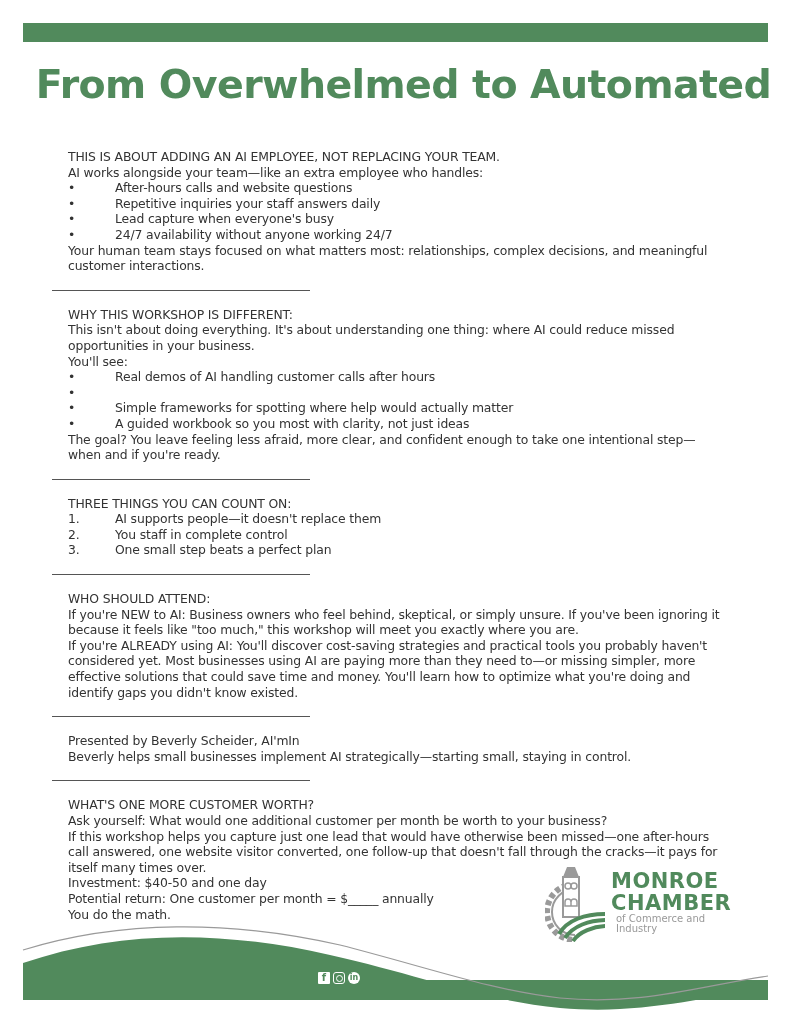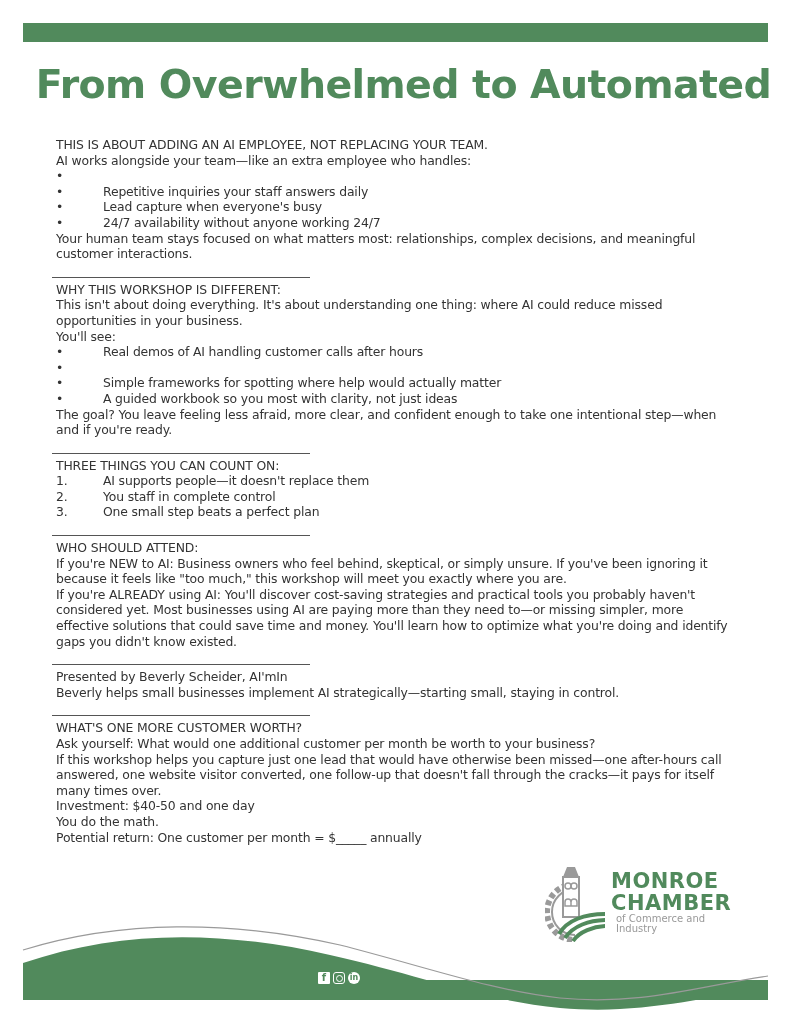--- a/index.html
+++ b/index.html
@@ -8,21 +8,21 @@
     .top-bar { position: absolute; left: 23px; top: 23px; width: 745px; height: 19px; background: #518a5c; }
     .title { position: absolute; left: 0; top: 52px; width: 791px; text-align: center;
              font-family: "DejaVu Sans", sans-serif; font-weight: bold; font-size: 39.5px;
              color: #518a5c; letter-spacing: -0.6px; line-height: 48px; }
     .content { position: absolute; left: 52px; top: 133px; width: 690px;
                font-size: 12.4px; line-height: 15.6px; color: #333333; letter-spacing: -0.15px; }
     .content p { margin: 0; }
     .bullet-row { display: flex; }
     .bullet-row .marker { width: 47px; flex: none; }
     .divider { width: 258px; border-top: 1px solid #555555; margin-top: 15px; margin-bottom: 0px; height: 0; }
-    .section { margin: 4px; }
+    .section { margin: 16px; }
     .footer-svg { position: absolute; left: 0; top: 880px; width: 791px; height: 144px; }
     .logo { position: absolute; left: 545px; top: 862px; width: 200px; height: 80px; }
     .logo-text { position: absolute; left: 66px; top: 8px; }
     .logo-line1, .logo-line2 { font-family: "DejaVu Sans", sans-serif; font-weight: bold; color: #518a5c;
              font-size: 21px; line-height: 22px; letter-spacing: 0.5px; }
     .logo-sub { font-family: "DejaVu Sans", sans-serif; font-size: 10px; color: #999999; line-height: 10px; margin-left: 5px; }
     .social { position: absolute; left: 318px; top: 972px; display: flex; gap: 3px; }
     .social .ico { width: 12px; height: 12px; background: #ffffff; color: #518a5c; font-size: 10px; font-weight: bold;
              display: flex; align-items: center; justify-content: center; line-height: 12px; border-radius: 1px;
              font-family: "DejaVu Sans", sans-serif; }
@@ -36,20 +36,21 @@
 
 <h1 class="title" style="margin:8px;">From Overwhelmed to Automated</h1>
 
 <div class="content">
 
   <div class="section">
     <p>THIS IS ABOUT ADDING AN AI EMPLOYEE, NOT REPLACING YOUR TEAM.</p>
     <p>AI works alongside your team—like an extra employee who handles:</p>
     <div class="bullet-row">
         <span class="marker">•</span>
+        <span>After-hours calls and website questions</span>
       </div>
     <div class="bullet-row">
         <span class="marker">•</span>
         <span>Repetitive inquiries your staff answers daily</span>
       </div>
     <div class="bullet-row">
         <span class="marker">•</span>
         <span>Lead capture when everyone's busy</span>
       </div>
     <div class="bullet-row">
@@ -116,22 +117,22 @@
     <p>Beverly helps small businesses implement AI strategically—starting small, staying in control.</p>
   </div>
 
   <div class="divider"></div>
 
   <div class="section">
     <p>WHAT'S ONE MORE CUSTOMER WORTH?</p>
     <p>Ask yourself: What would one additional customer per month be worth to your business?</p>
     <p>If this workshop helps you capture just one lead that would have otherwise been missed—one after-hours call answered, one website visitor converted, one follow-up that doesn't fall through the cracks—it pays for itself many times over.</p>
     <p>Investment: $40-50 and one day</p>
+    <p>Potential return: One customer per month = $_____ annually</p>
     <p>You do the math.</p>
-    <p>Potential return: One customer per month = $_____ annually</p>
   </div>
 </div>
 
 <svg class="footer-svg" viewBox="0 0 791 144">
   <path d="M23,83 C120,50 220,50 330,75 C420,95 480,120 560,128 C640,135 700,118 768,108 L768,120 L23,120 Z" fill="#518a5c"></path>
   <rect x="23" y="100" width="745" height="20" fill="#518a5c"></rect>
   <path d="M23,70 C120,40 230,40 340,65 C430,88 490,110 560,118 C640,126 700,106 768,96" fill="none" stroke="#9a9a9a" stroke-width="1.2"></path>
 </svg>
 
 <div class="logo">

